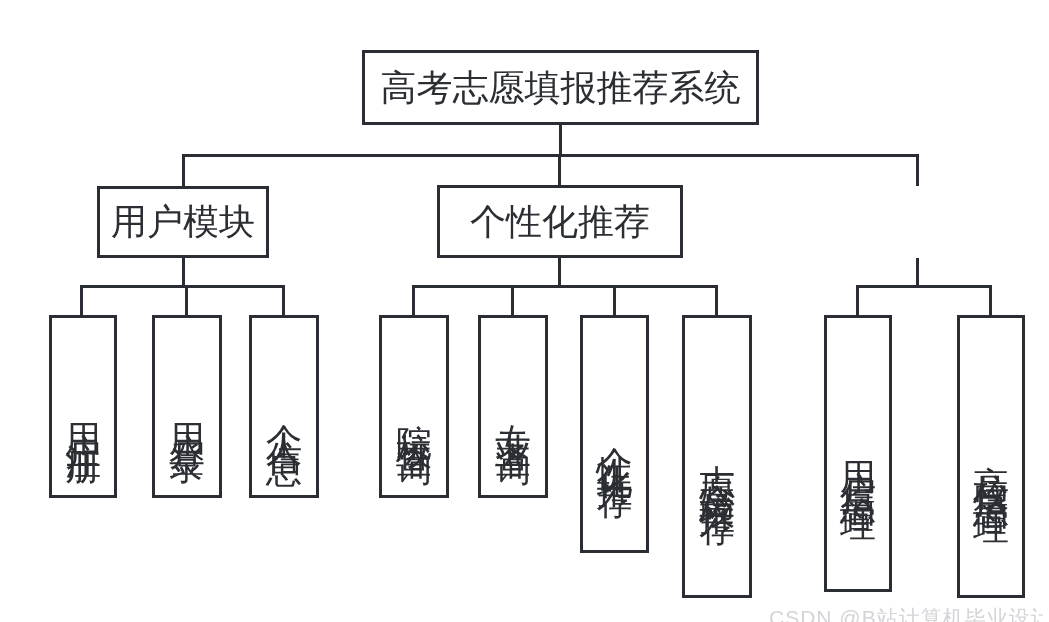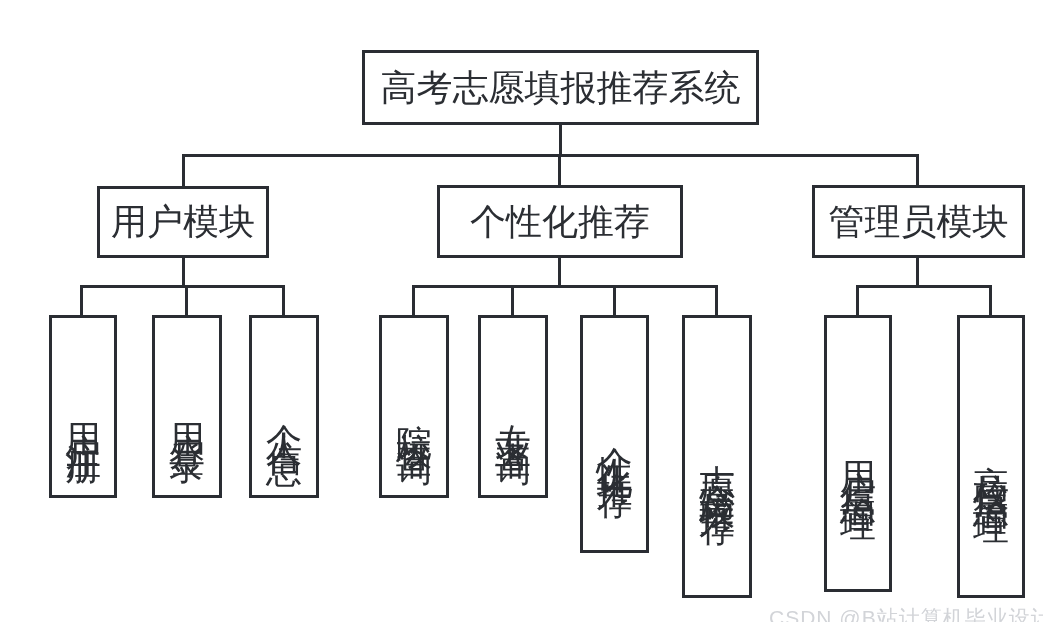--- a/index.html
+++ b/index.html
@@ -65,23 +65,20 @@
   <div class="node" style="left:350px; top:38px; width:397px; height:75px;">
     <span class="h-label">高考志愿填报推荐系统</span>
   </div>
 
   <div class="node" style="left:85px; top:174px; width:172px; height:72px;">
     <span class="h-label">用户模块</span>
   </div>
   <div class="node" style="left:425px; top:173px; width:246px; height:73px;">
     <span class="h-label">个性化推荐</span>
   </div>
-  <div class="node" style="left:800px; top:173px; width:213px; height:73px;">
-    <span class="h-label">管理员模块</span>
-  </div>
 
   <div class="node" style="left:37px; top:303px; width:68px; height:183px;">
     <span class="v-label">用户注册</span>
   </div>
   <div class="node" style="left:140px; top:303px; width:70px; height:183px;">
     <span class="v-label">用户登录</span>
   </div>
   <div class="node" style="left:237px; top:303px; width:70px; height:183px;">
     <span class="v-label">个人信息</span>
   </div>

